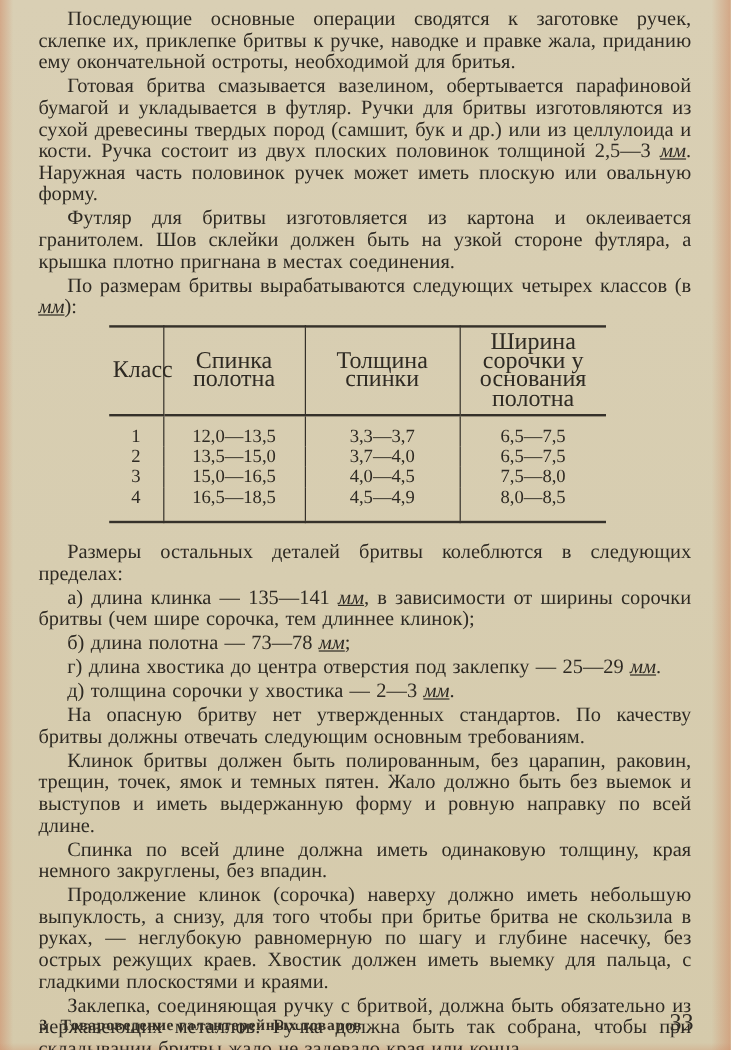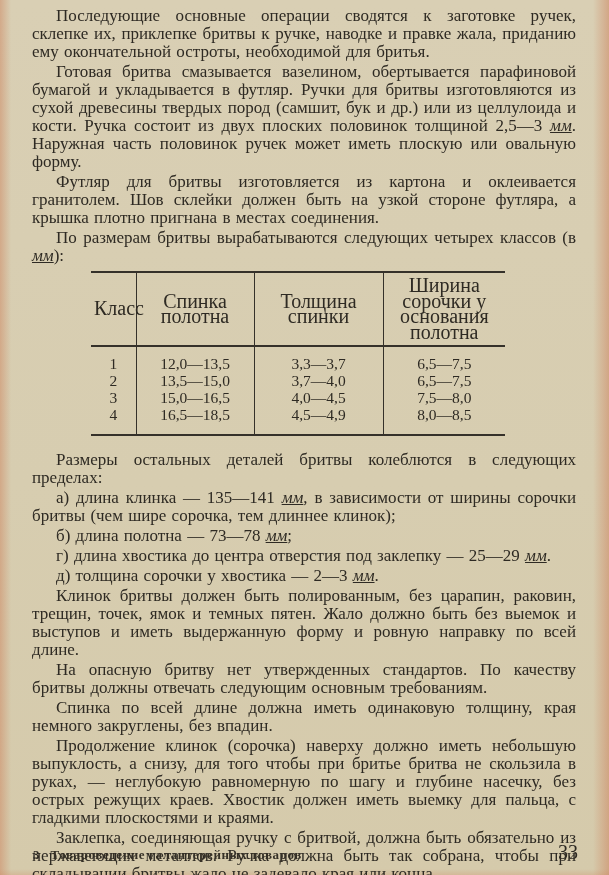--- a/index.html
+++ b/index.html
@@ -132,22 +132,22 @@
           </tr>
         </tbody>
     </table>
 
     <div class="section-2">
         <p>Размеры остальных деталей бритвы колеблются в следующих пределах:</p>
         <p>а) длина клинка — 135—141 <em>мм</em>, в зависимости от ширины сорочки бритвы (чем шире сорочка, тем длиннее клинок);</p>
         <p>б) длина полотна — 73—78 <em>мм</em>;</p>
         <p>г) длина хвостика до центра отверстия под заклепку — 25—29 <em>мм</em>.</p>
         <p>д) толщина сорочки у хвостика — 2—3 <em>мм</em>.</p>
+        <p>На опасную бритву нет утвержденных стандартов. По качеству бритвы должны отвечать следующим основным требованиям.</p>
         <p>Клинок бритвы должен быть полированным, без царапин, раковин, трещин, точек, ямок и темных пятен. Жало должно быть без выемок и выступов и иметь выдержанную форму и ровную направку по всей длине.</p>
-        <p>На опасную бритву нет утвержденных стандартов. По качеству бритвы должны отвечать следующим основным требованиям.</p>
         <p>Спинка по всей длине должна иметь одинаковую толщину, края немного закруглены, без впадин.</p>
         <p>Продолжение клинок (сорочка) наверху должно иметь небольшую выпуклость, а снизу, для того чтобы при бритье бритва не скользила в руках, — неглубокую равномерную по шагу и глубине насечку, без острых режущих краев. Хвостик должен иметь выемку для пальца, с гладкими плоскостями и краями.</p>
         <p>Заклепка, соединяющая ручку с бритвой, должна быть обязательно из нержавеющих металлов. Ручка должна быть так собрана, чтобы при складывании бритвы жало не задевало края или конца</p>
       </div>
   </div>
 
   <div class="footer">
     <span class="sig">3</span>
     <span class="running-title">Товароведение галантерейных товаров</span>
     <span class="pagenum">33</span>

